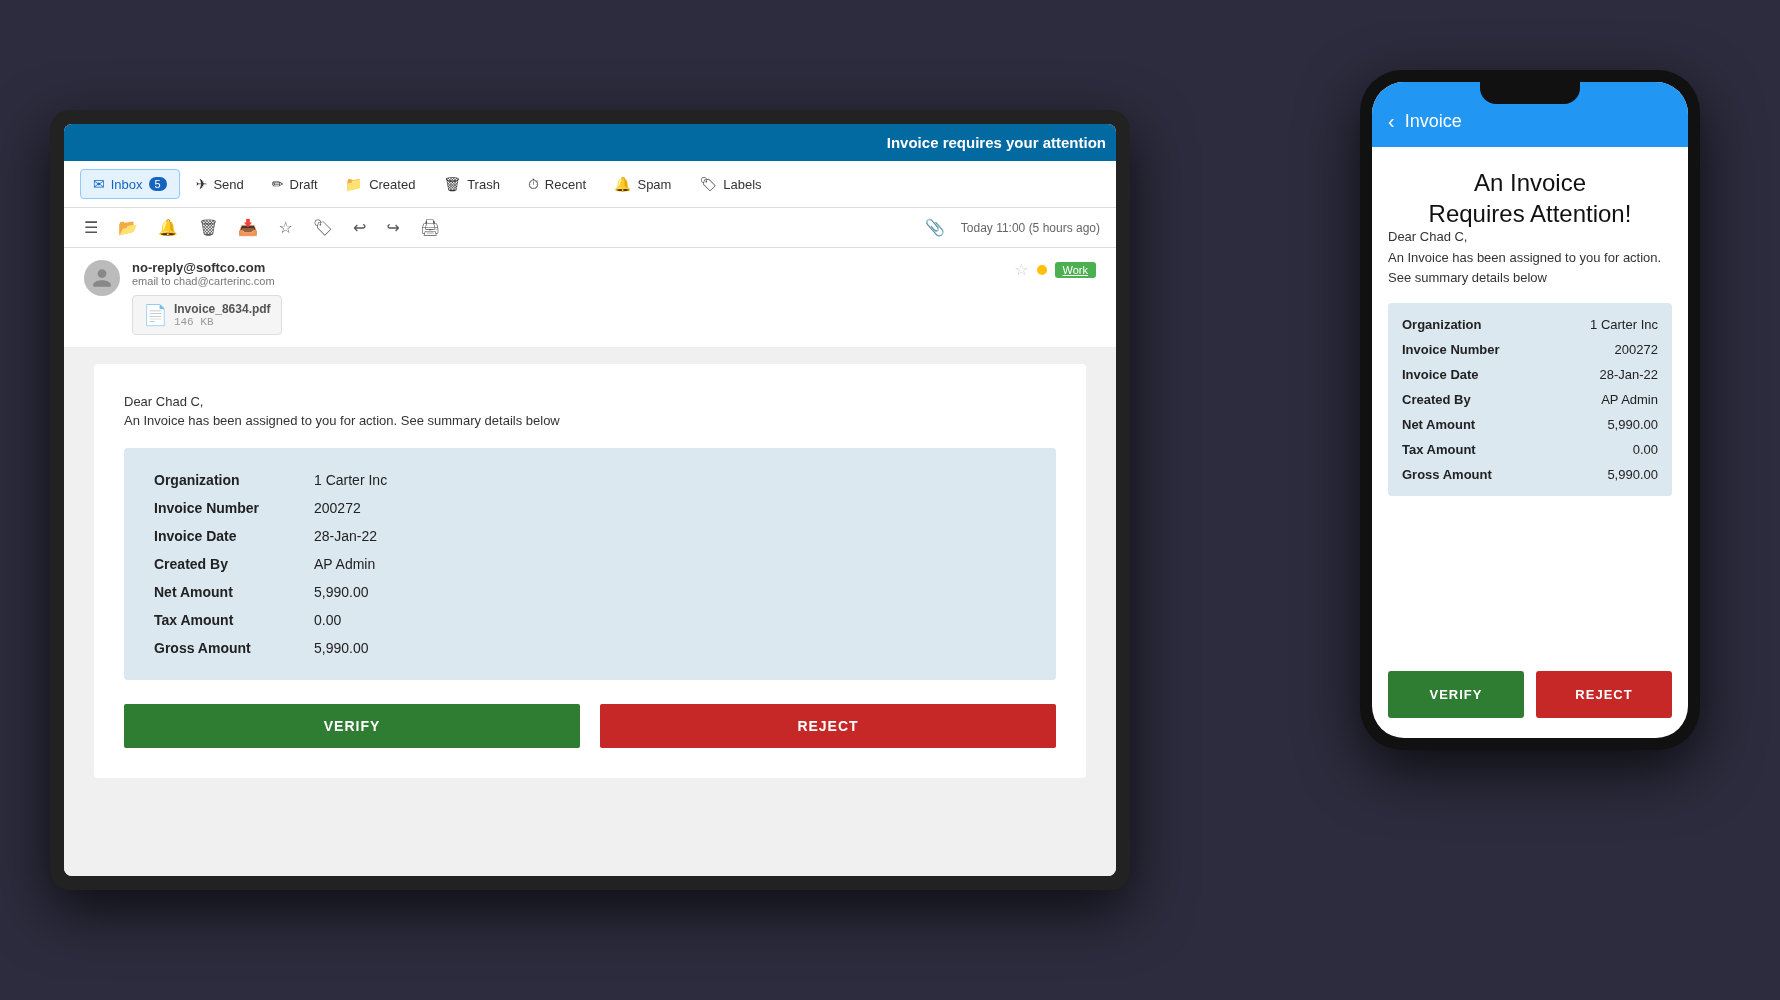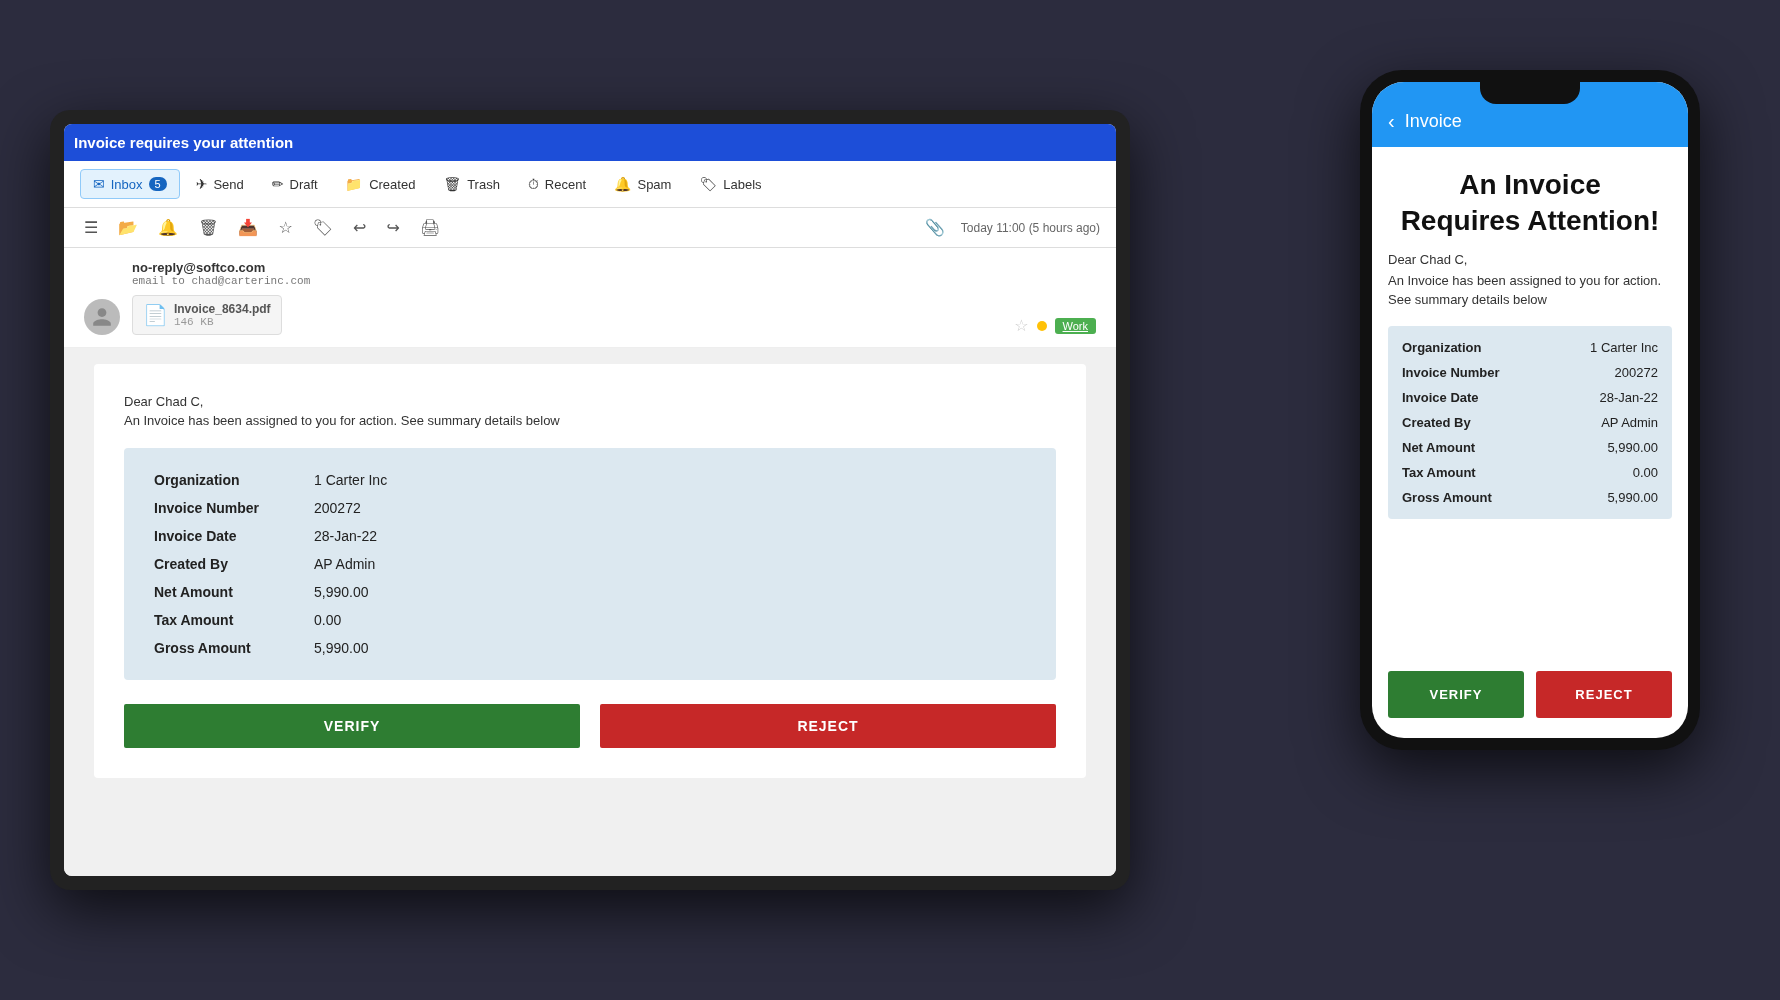--- a/index.html
+++ b/index.html
@@ -42,23 +42,23 @@
       height: 100%;
       background: #e8e8e8;
       border-radius: 8px;
       overflow: hidden;
       display: flex;
       flex-direction: column;
     }
 
     
     .top-bar {
-      background: #1d4ed8;
-      color: white;
-      text-align: left;
+      background: #0369a1;
+      color: white;
+      text-align: right;
       padding: 10px;
       font-size: 15px;
       font-weight: 600;
     }
 
     
     .email-nav {
       background: white;
       display: flex;
       align-items: center;
@@ -128,21 +128,21 @@
       flex: 1;
       overflow-y: auto;
       background: #f0f0f0;
       padding: 0;
     }
 
     .email-header-row {
       background: white;
       padding: 12px 20px;
       display: flex;
-      align-items: flex-end;
+      align-items: flex-start;
       gap: 12px;
       border-bottom: 1px solid #eee;
     }
 
     .avatar {
       width: 36px;
       height: 36px;
       border-radius: 50%;
       background: #bbb;
       display: flex;
@@ -159,21 +159,20 @@
 
     .sender-email {
       font-size: 13px;
       font-weight: 600;
       color: #333;
     }
 
     .sender-to {
       font-size: 11px;
       color: #777;
-      font-family: Liberation Mono, monospace;
     }
 
     .email-meta {
       display: flex;
       align-items: center;
       gap: 8px;
     }
 
     .star-icon { color: #ccc; font-size: 16px; }
     .dot-icon { width: 10px; height: 10px; border-radius: 50%; background: #FFC107; display: inline-block; }
@@ -348,25 +347,24 @@
       margin-right: 28px;
     }
 
     .phone-body {
       flex: 1;
       padding: 20px 16px;
       overflow-y: auto;
     }
 
     .phone-invoice-title {
-      font-size: 28px;
-      font-weight: 700;
+      font-size: 24px;
+      font-weight: 400;
       text-align: center;
       color: #111;
-      margin-bottom: 12px;
       line-height: 1.3;
     }
 
     .phone-greeting {
       font-size: 13px;
       color: #333;
       margin-bottom: 4px;
     }
 
     .phone-body-text {

